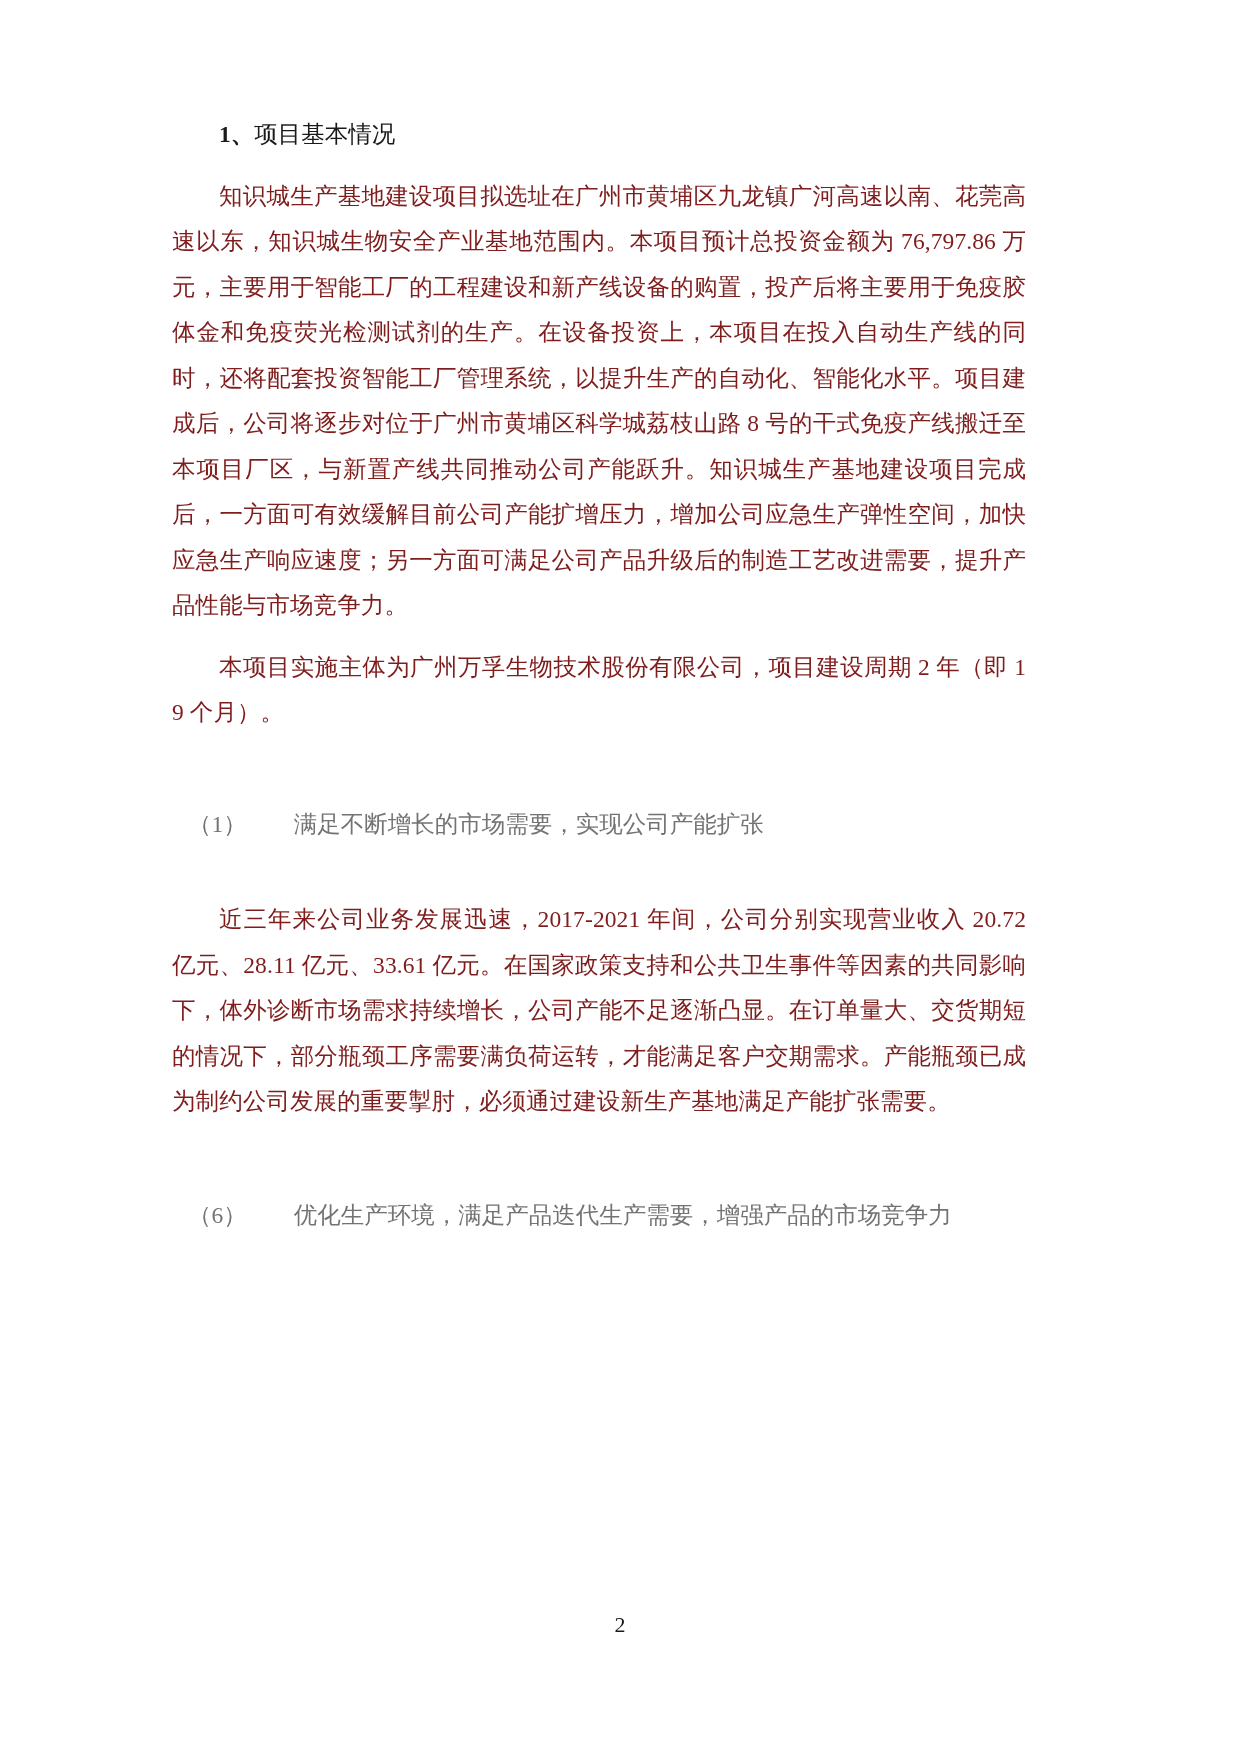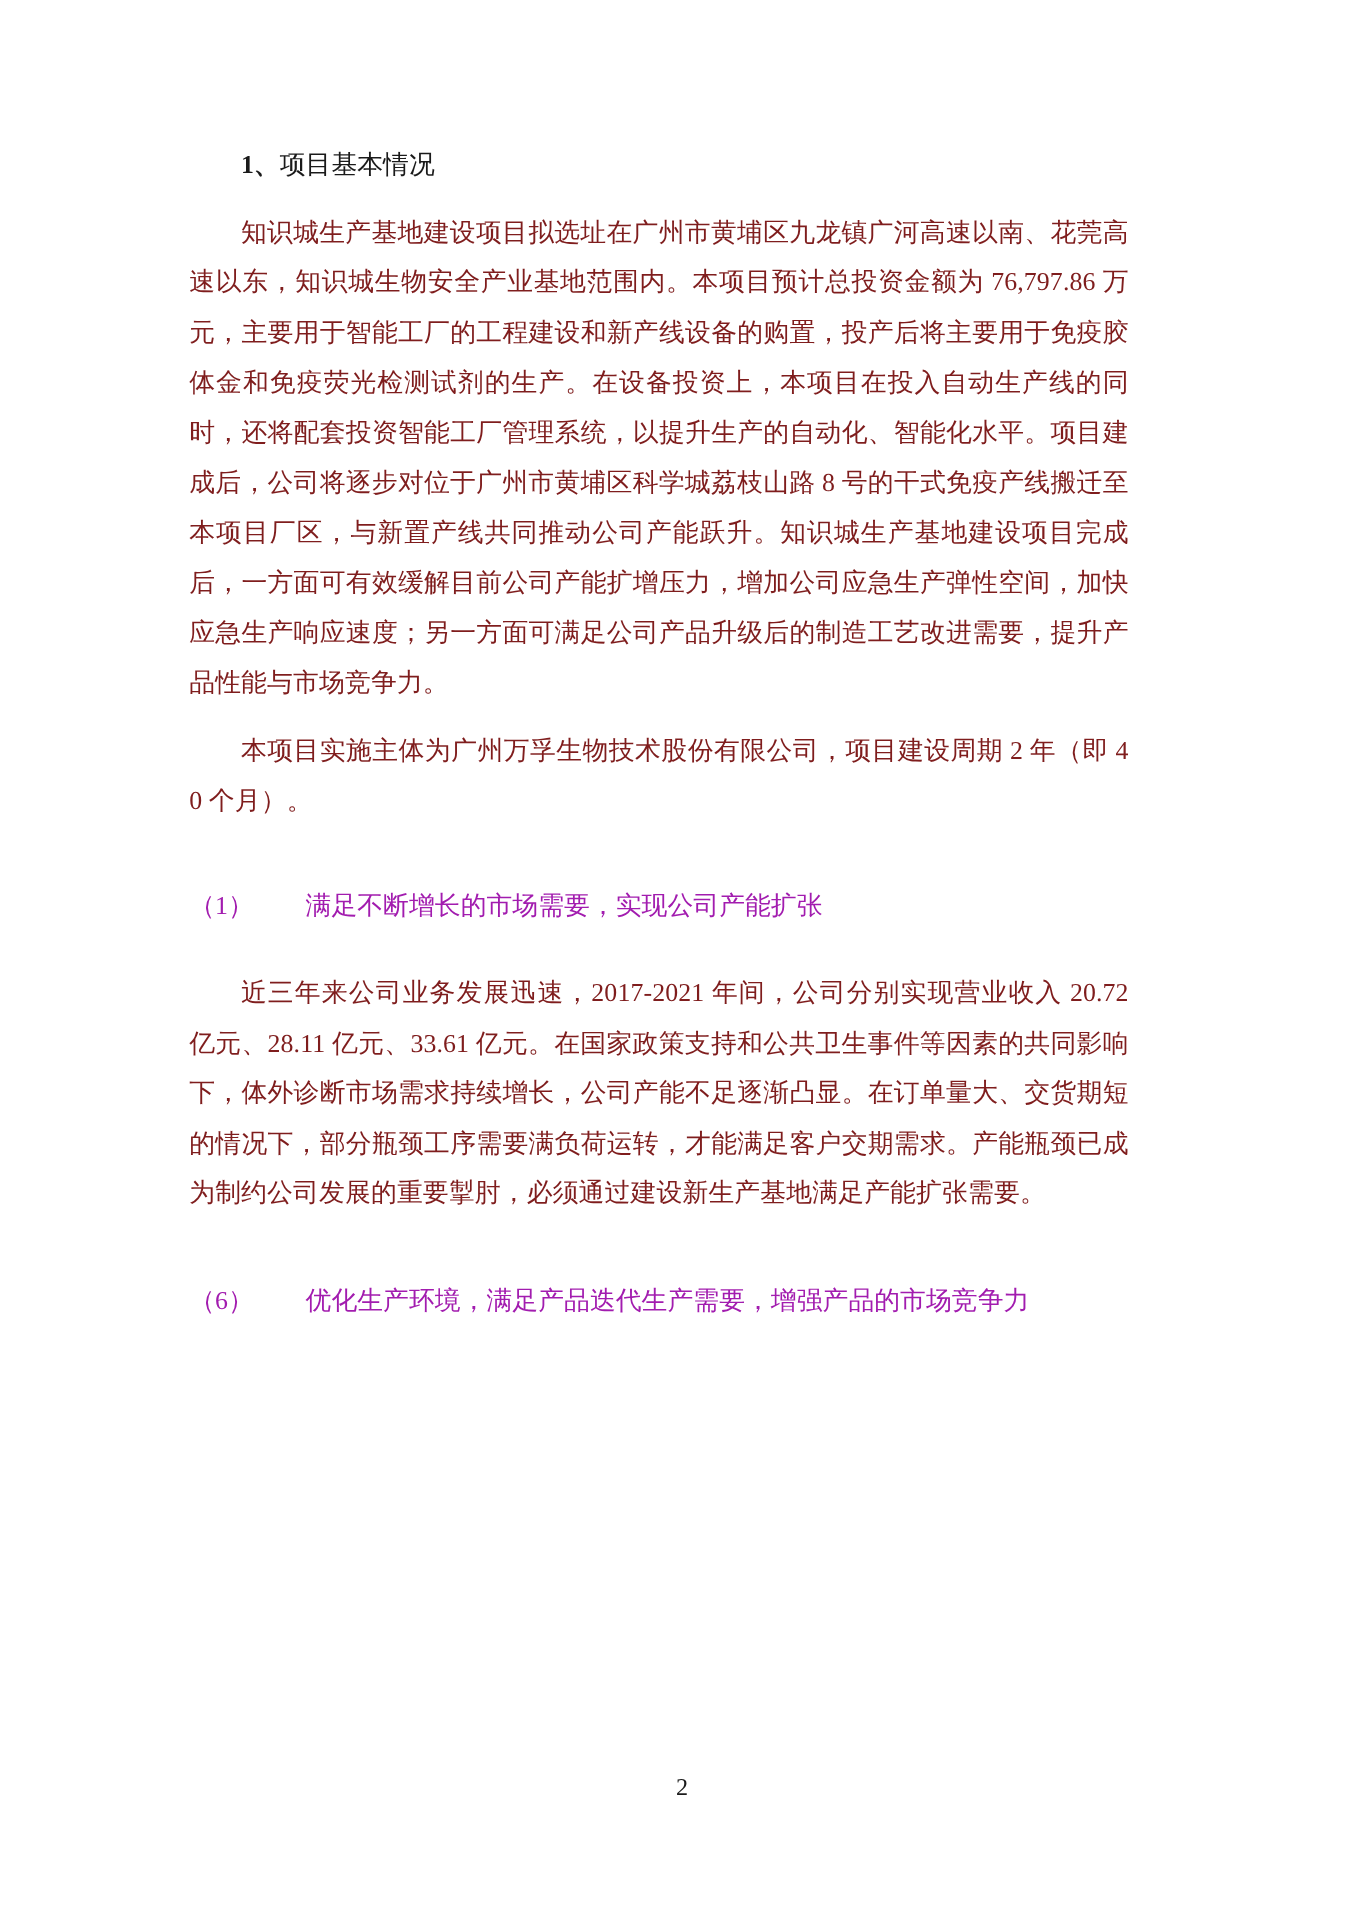--- a/index.html
+++ b/index.html
@@ -13,21 +13,21 @@
     width: 1240px;
     height: 1754px;
     background: #ffffff;
     margin: 0 auto;
     overflow: hidden;
     box-sizing: border-box;
   }
   .content {
     position: absolute;
     left: 172px;
-    top: 128px;
+    top: 112px;
     width: 854px;
   }
   .para {
     font-family: "Liberation Serif", "DejaVu Serif", serif;
     font-size: 23.5px;
     line-height: 45.5px;
     color: #7f1d1d;
     margin: 0 0 0 0;
     text-align: justify;
     text-justify: inter-ideograph;
@@ -48,22 +48,22 @@
   }
   
   .indent2 {
     text-indent: 2em;
   }
   
   .subheading {
     font-family: "Liberation Serif", "DejaVu Serif", serif;
     font-size: 23.5px;
     line-height: 45.5px;
-    color: #a21caf;
-    margin: 0;
+    color: #737373;
+    margin: 16px;
     white-space: pre;
   }
   .spacer-sm { height: 16px; }
   .spacer-md { height: 34px; }
   .spacer-lg { height: 52px; }
   .page-number {
     position: absolute;
     left: 0;
     right: 0;
     top: 1612px;
@@ -81,21 +81,21 @@
   <div class="content">
 
     <p class="heading"><span class="num">1、</span><span>项目基本情况</span></p>
 
     <div class="spacer-sm"></div>
 
     <p class="para indent2">知识城生产基地建设项目拟选址在广州市黄埔区九龙镇广河高速以南、花莞高速以东，知识城生物安全产业基地范围内。本项目预计总投资金额为 76,797.86 万元，主要用于智能工厂的工程建设和新产线设备的购置，投产后将主要用于免疫胶体金和免疫荧光检测试剂的生产。在设备投资上，本项目在投入自动生产线的同时，还将配套投资智能工厂管理系统，以提升生产的自动化、智能化水平。项目建成后，公司将逐步对位于广州市黄埔区科学城荔枝山路 8 号的干式免疫产线搬迁至本项目厂区，与新置产线共同推动公司产能跃升。知识城生产基地建设项目完成后，一方面可有效缓解目前公司产能扩增压力，增加公司应急生产弹性空间，加快应急生产响应速度；另一方面可满足公司产品升级后的制造工艺改进需要，提升产品性能与市场竞争力。</p>
 
     <div class="spacer-sm"></div>
 
-    <p class="para indent2">本项目实施主体为广州万孚生物技术股份有限公司，项目建设周期 2 年（即 40 个月）。</p>
+    <p class="para indent2">本项目实施主体为广州万孚生物技术股份有限公司，项目建设周期 2 年（即 19 个月）。</p>
 
     <div class="spacer-sm"></div>
 
 
     <div class="spacer-md"></div>
 
     <p class="subheading">（1）　　满足不断增长的市场需要，实现公司产能扩张</p>
 
     <div class="spacer-md"></div>
 

